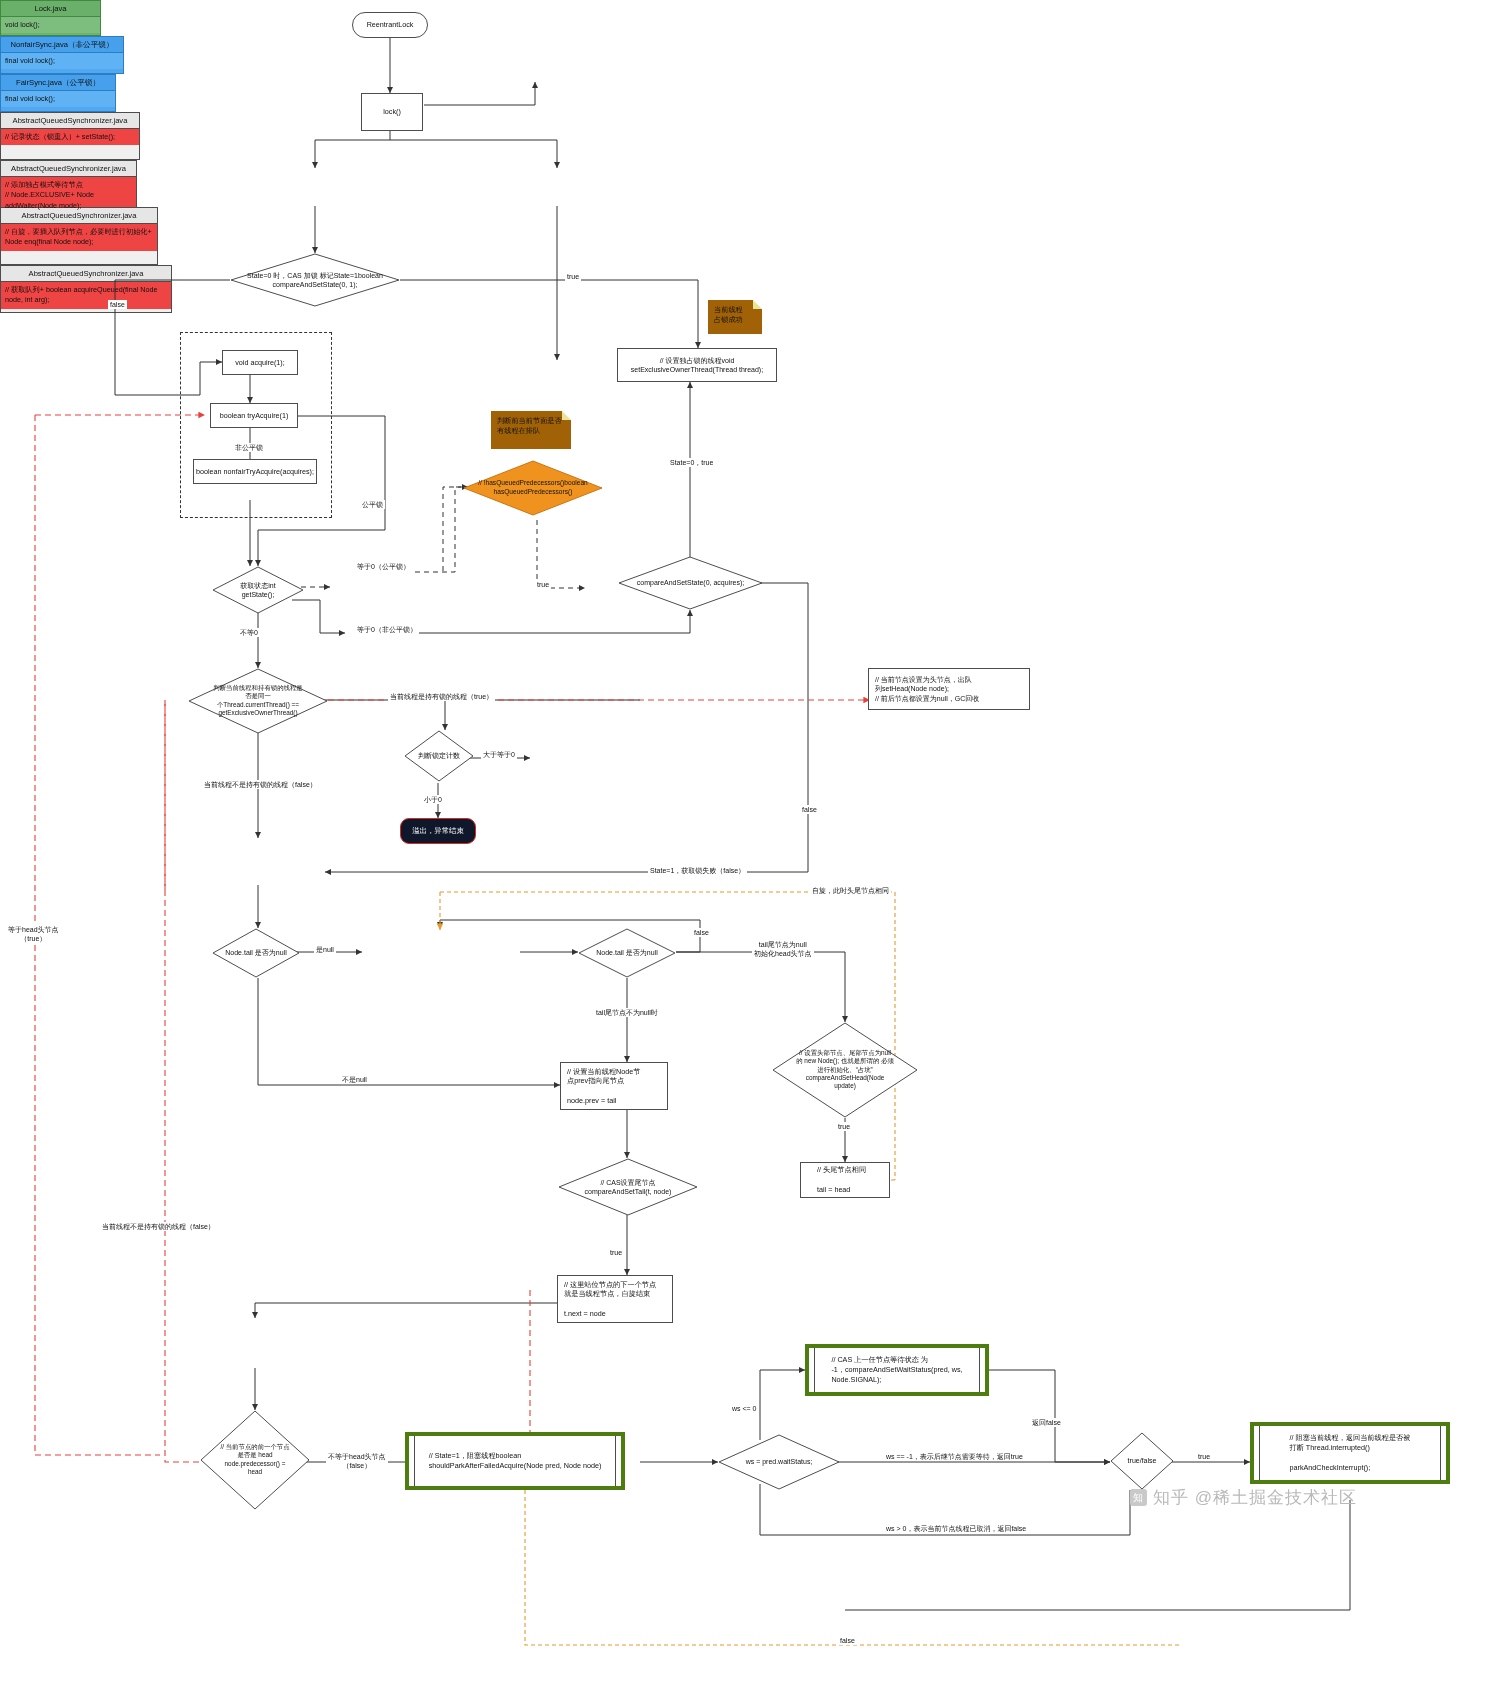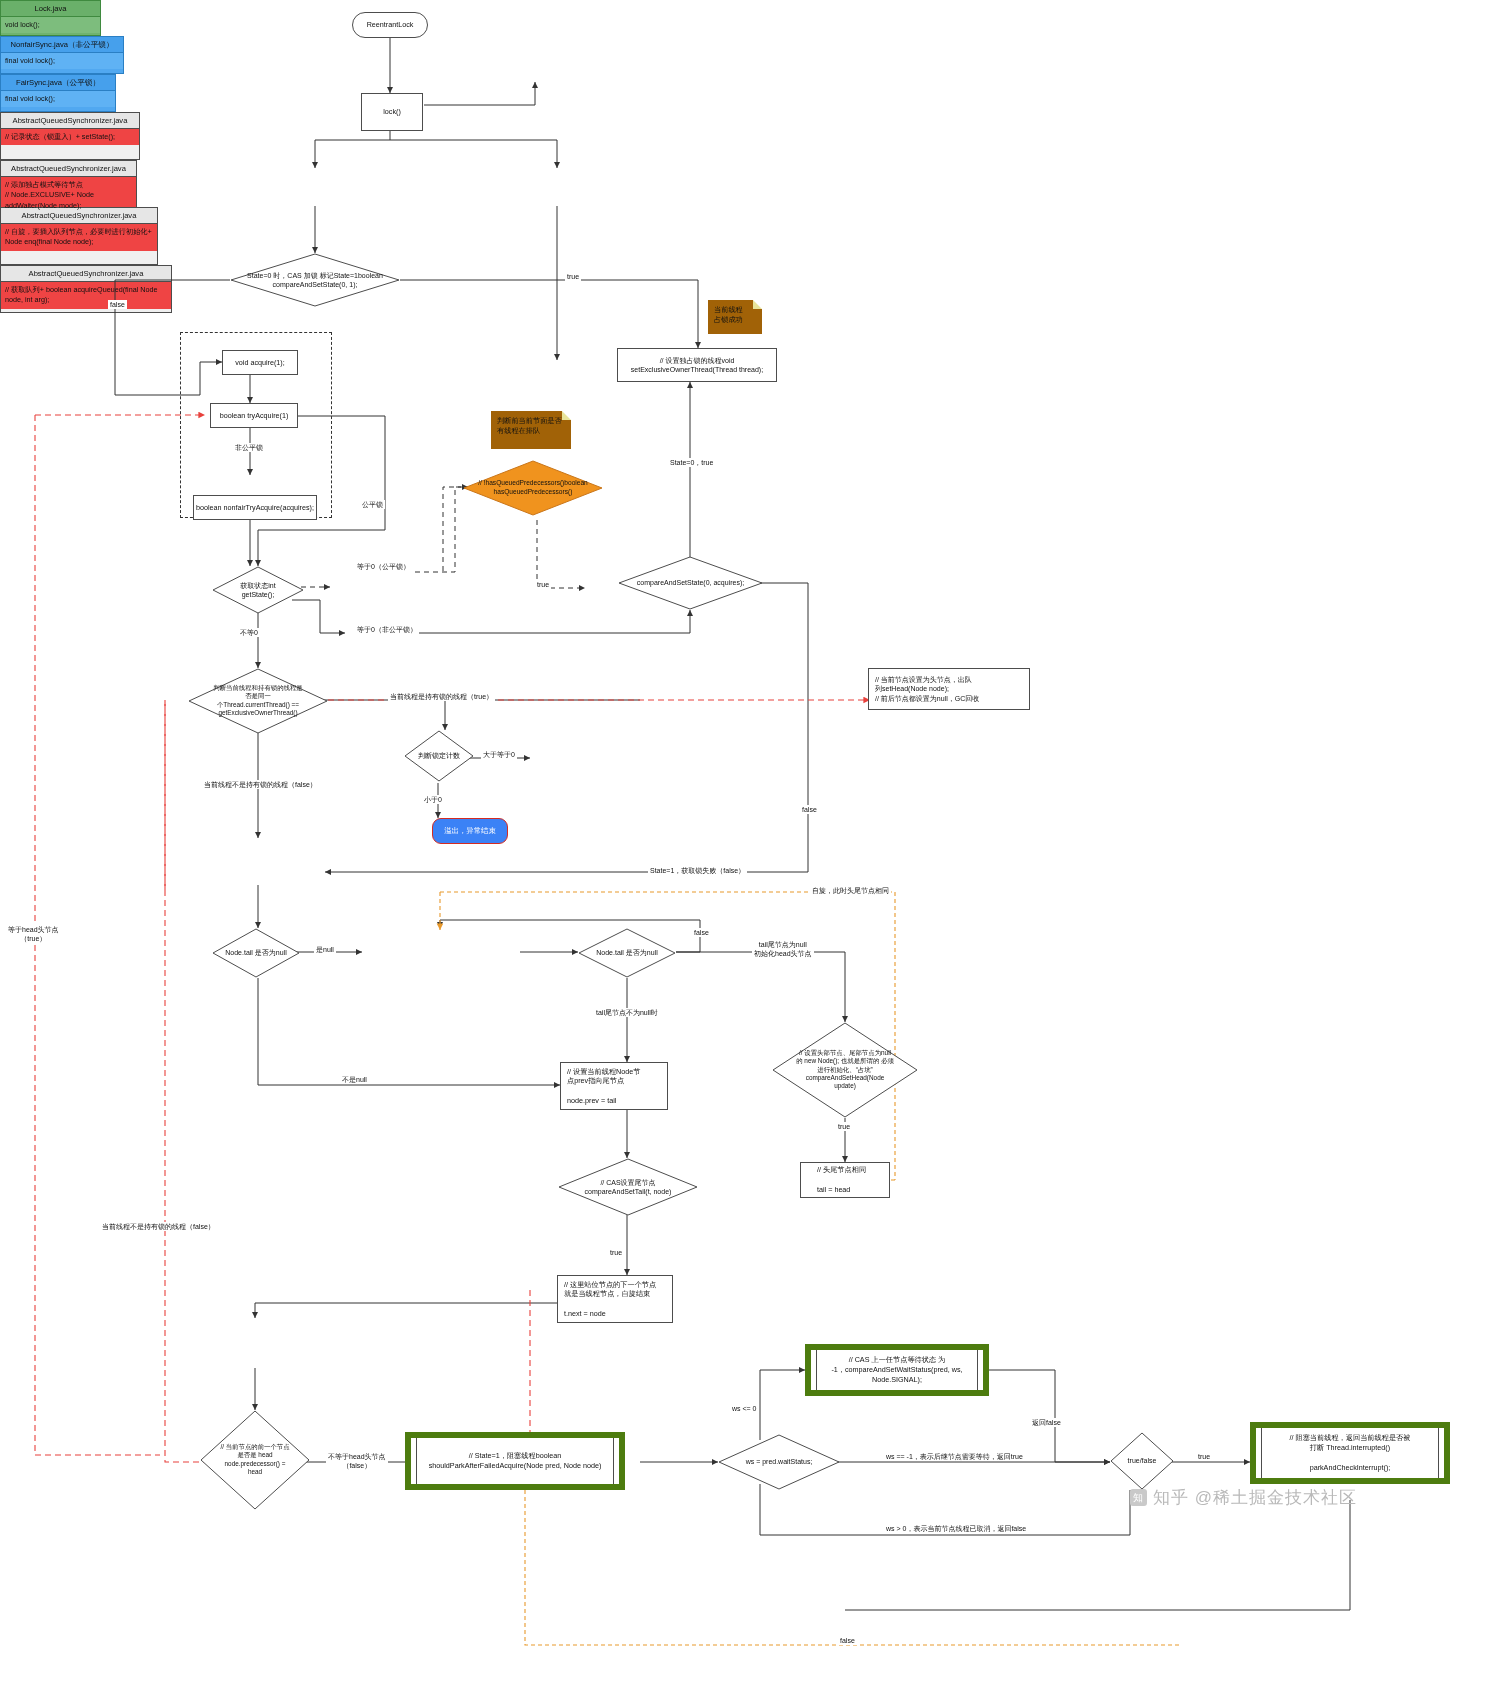--- a/index.html
+++ b/index.html
@@ -105,48 +105,46 @@
     white-space: pre-line;
     pointer-events: none;
   }
   .dashbox {
     position: absolute;
     border: 1.4px dashed #333;
     background: transparent;
   }
   .pill {
     position: absolute;
-    background: #3b82f6;
+    background: #0f172a;
     border: 1px solid #d42b22;
     border-radius: 9px;
     color: #ffffff;
     font-size: 7.4px;
     display: flex;
     align-items: center;
     justify-content: center;
     text-align: center;
     white-space: pre-line;
-    margin-left: 32px;
   }
   .edgelabel {
     position: absolute;
     font-size: 7px;
     color: #111;
     background: #ffffff;
     padding: 0 2px;
     line-height: 1.3;
     white-space: pre-line;
     text-align: center;
   }
   .subproc {
     position: absolute;
-    border: 6px solid #4d7c0f;
+    border: 4px solid #4d7c0f;
     background: #ffffff;
     display: flex; align-items: center; justify-content: center;
-    text-align: center;
     font-size: 7.2px; line-height: 1.4;
     white-space: pre-line; color: #111;
     padding: 2px 10px;
   }
   .subproc:before, .subproc:after {
     content: ""; position: absolute; top: 0; bottom: 0;
     width: 0; border-left: 1px solid #4d4d4d;
   }
   .subproc:before { left: 5px; }
   .subproc:after { right: 5px; }
@@ -333,21 +331,21 @@
 setExclusiveOwnerThread(Thread thread);</div>
 
   <div class="dashbox" style="left:180px; top:332px; width:152px; height:186px;"></div>
 
   <div class="node rect" style="left:222px; top:350px; width:76px; height:25px;">void acquire(1);</div>
 
   <div class="node rect" style="left:210px; top:403px; width:88px; height:25px;">boolean tryAcquire(1)</div>
 
   <div class="edgelabel" style="left:233px; top:443px;">非公平锁</div>
 
-  <div class="node rect" style="left:193px; top:495px; width:124px; height:25px;">boolean nonfairTryAcquire(acquires);</div>
+  <div class="node rect" style="left:193px; top:459px; width:124px; height:25px;">boolean nonfairTryAcquire(acquires);</div>
 
   <div class="edgelabel" style="left:360px; top:500px;">公平锁</div>
 
   <div class="note" style="left:491px; top:411px; width:80px; height:38px;">判断前当前节面是否
 有线程在排队</div>
 
   <div class="diamond-wrap" style="left:463px; top:460px; width:140px; height:56px;">
     <svg width="140" height="56" viewBox="0 0 140 56">
         <polygon points="70,1 139,28 70,55 1,28" fill="#f0931e" stroke="#c9761a" stroke-width="1"></polygon>
       </svg>

